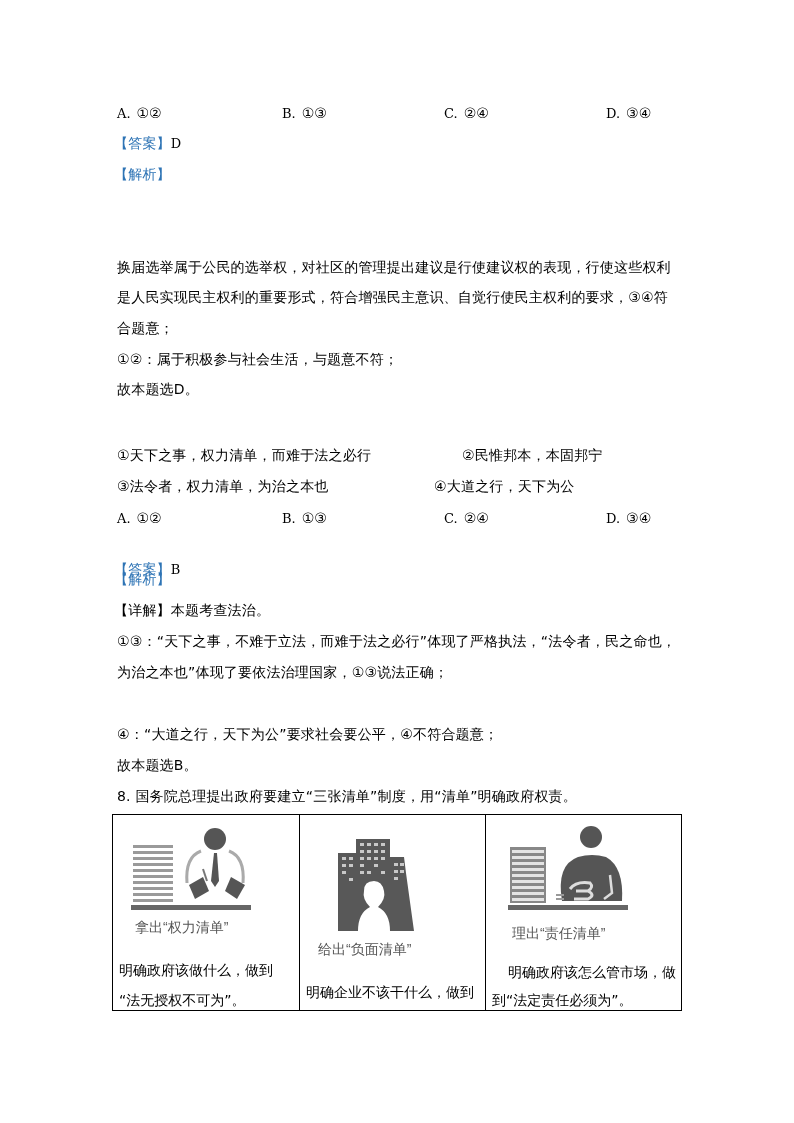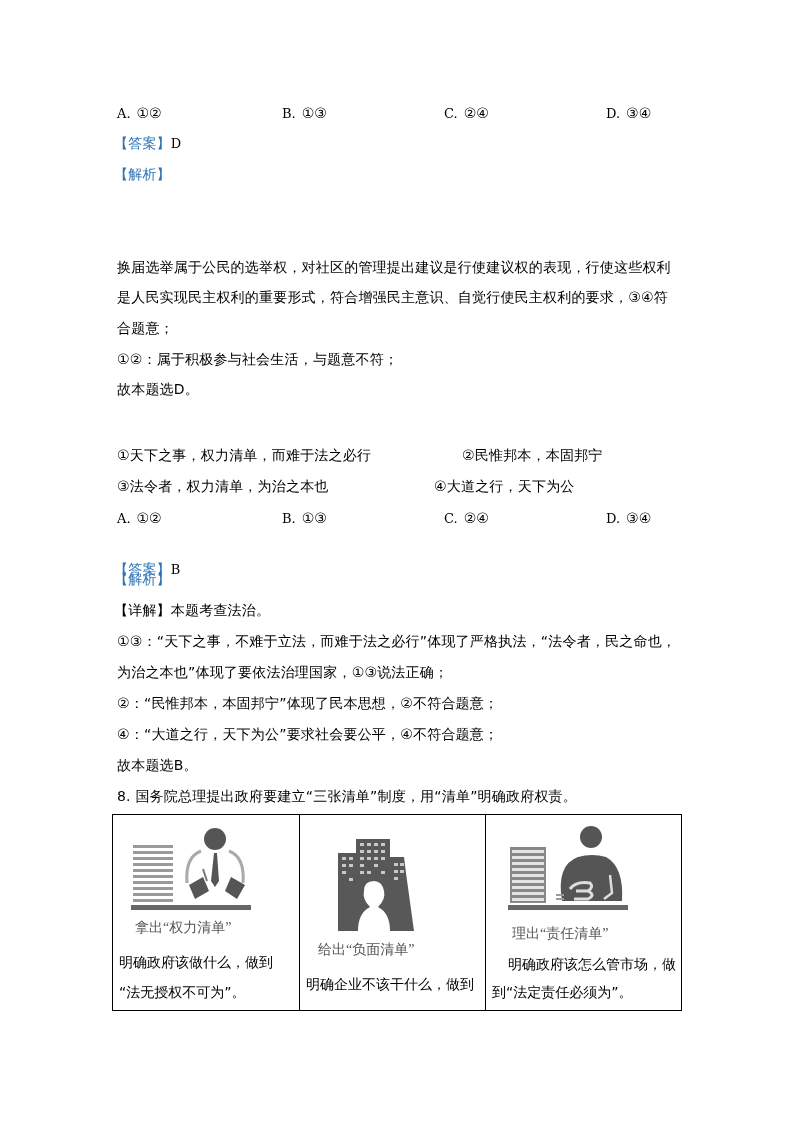--- a/index.html
+++ b/index.html
@@ -22,24 +22,24 @@
 
     .table {
       position: absolute; left: 112px; top: 814px; width: 570px; height: 197px;
       border: 1.5px solid #000; box-sizing: border-box; display: flex;
     }
     .cell { position: relative; height: 100%; box-sizing: border-box; }
     .cell + .cell { border-left: 1.5px solid #000; }
     .c1 { width: 186px; } .c2 { width: 186px; } .c3 { flex: 1; }
     .illus { position: absolute; }
     .caption {
-      position: absolute; font-family: Liberation Serif, serif;
+      position: absolute; font-family: Liberation Sans, sans-serif;
       font-size: 14px; color: #555; white-space: nowrap;
     }
-    .desc { position: absolute; left: 6px; font-size: 14px; white-space: nowrap; line-height: 18px; }
+    .desc { position: absolute; left: 6px; font-size: 14px; white-space: nowrap; line-height: 18px; margin-top: 8px; }
   </style>
 </head>
 <body>
 
 <div class="page">
 
   <div class="opts" style="top:104px;">
     <span class="opt" style="left:0px;"><span>A.</span><span class="val">①②</span></span>
     <span class="opt" style="left:165px;"><span>B.</span><span class="val">①③</span></span>
     <span class="opt" style="left:327px;"><span>C.</span><span class="val">②④</span></span>
@@ -68,21 +68,20 @@
     <span class="opt" style="left:489px;"><span>D.</span><span class="val">③④</span></span>
   </div>
 
   <div class="line" style="top:560px; left:114px;">
     <span class="blue">【答案】</span><span class="mono">B</span>
   </div>
   <div class="line blue" style="top:570px; left:114px;">【解析】</div>
   <div class="line" style="top:601px; left:114px;">【详解】本题考查法治。</div>
   <div class="line" style="top:632px;">①③：“天下之事，不难于立法，而难于法之必行”体现了严格执法，“法令者，民之命也，</div>
   <div class="line" style="top:663px;">为治之本也”体现了要依法治理国家，①③说法正确；</div>
-  <div class="line" style="top:694px;">②：“民惟邦本，本固邦宁”体现了民本思想，②不符合题意；</div>
   <div class="line" style="top:725px;">④：“大道之行，天下为公”要求社会要公平，④不符合题意；</div>
   <div class="line" style="top:756px;">故本题选B。</div>
 
   <div class="line" style="top:787px;">8. 国务院总理提出政府要建立“三张清单”制度，用“清单”明确政府权责。</div>
 
   <div class="table">
 
     <div class="cell c1">
       <svg class="illus" style="left:16px; top:10px;" width="124" height="92" viewBox="0 0 124 92">
         <g fill="#9a9a9a">

